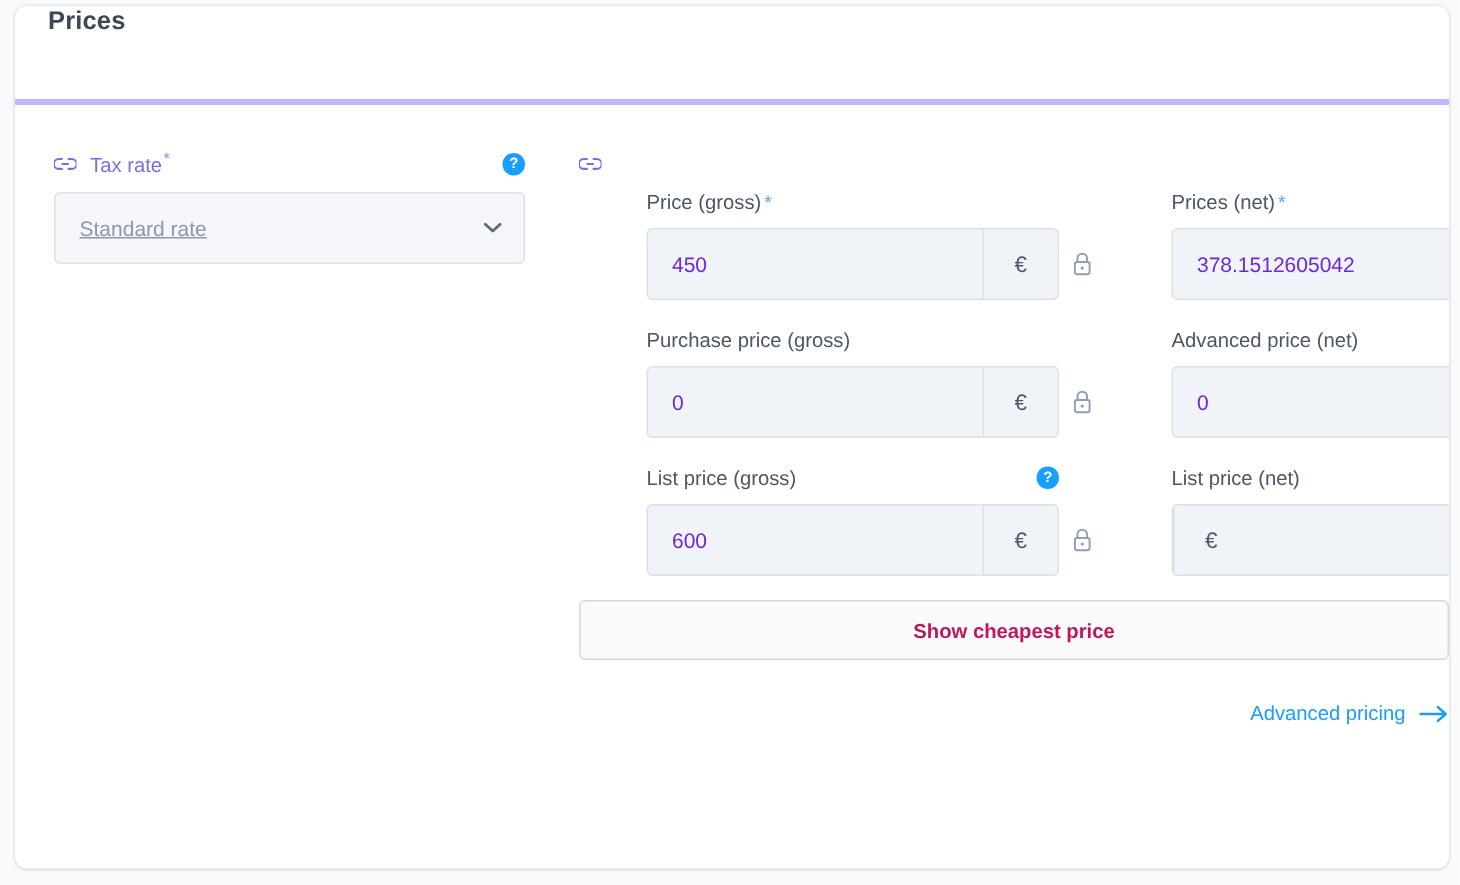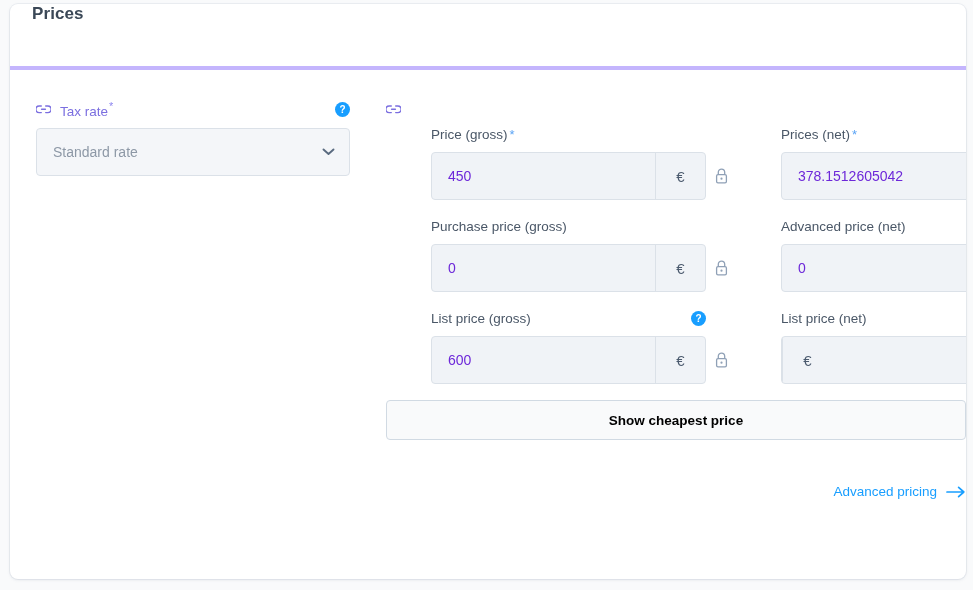--- a/index.html
+++ b/index.html
@@ -82,21 +82,21 @@
     position: relative;
     height: 48px;
     background: #f4f6f9;
     border: 1px solid #dbe1e8;
     border-radius: 4px;
     display: flex;
     align-items: center;
     padding: 0 16px;
     cursor: pointer;
   }
-  .select-value { font-size: 14px; color: #8d98a6; }
+  .select-value { font-size: 14px; color: #8d98a6; text-decoration: underline; }
   .chevron {
     position: absolute; right: 14px; top: 50%;
     transform: translateY(-50%);
     display: flex;
   }
 
   
   .price-row { display: flex; align-items: flex-end; margin-bottom: 16px; }
   .price-cell { width: 275px; flex: 0 0 275px; margin-left: 45px; }
   .lock-wrap {
@@ -157,31 +157,31 @@
   .check-label { font-size: 13.5px; color: #5c6a7d; cursor: pointer; }
 
   
   .btn-cheapest {
     display: block;
     width: 580px;
     height: 40px;
     background: #f9fafb;
     border: 1px solid #d1dae3;
     border-radius: 4px;
-    color: #000000;
+    color: #be185d;
     font-size: 13.5px;
     font-weight: bold;
     font-family: "Liberation Sans", sans-serif;
     cursor: pointer;
   }
 
   .adv-row {
     width: 580px;
     display: flex; justify-content: flex-end; align-items: flex-start;
-    margin-top: 44px;
+    margin-top: 28px;
   }
   .adv-link {
     display: inline-flex; align-items: center;
     color: #189eff;
     font-size: 13.5px;
     text-decoration: none;
     cursor: pointer;
   }
   .adv-arrow { margin-left: 9px; display: flex; }
 </style>

